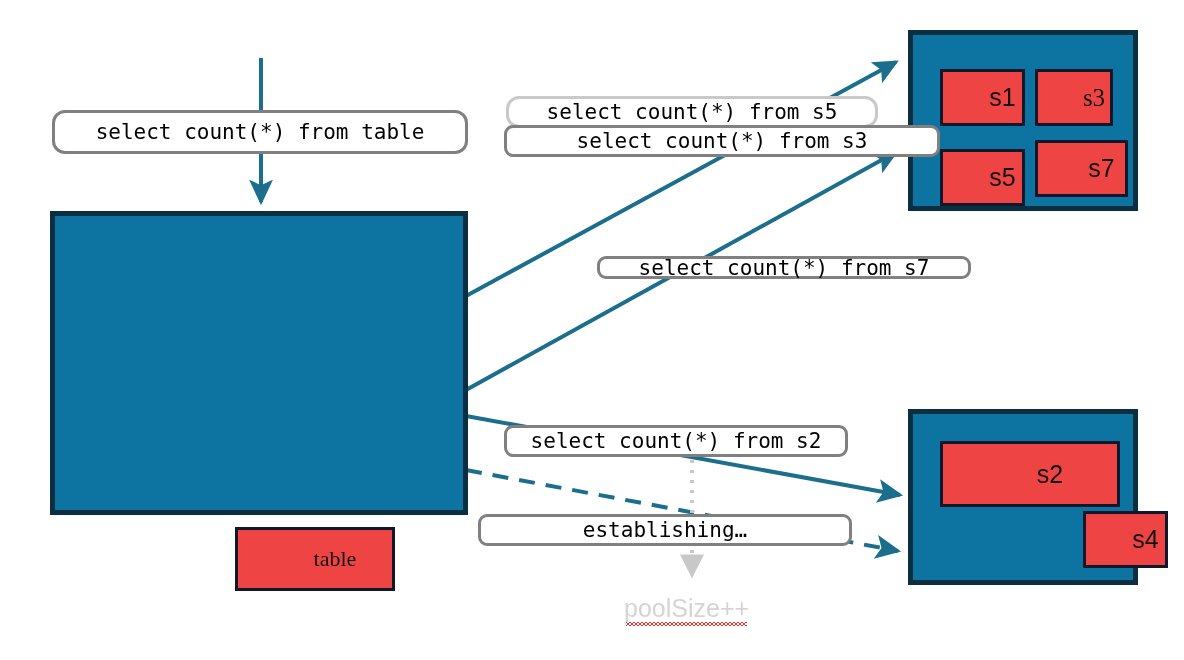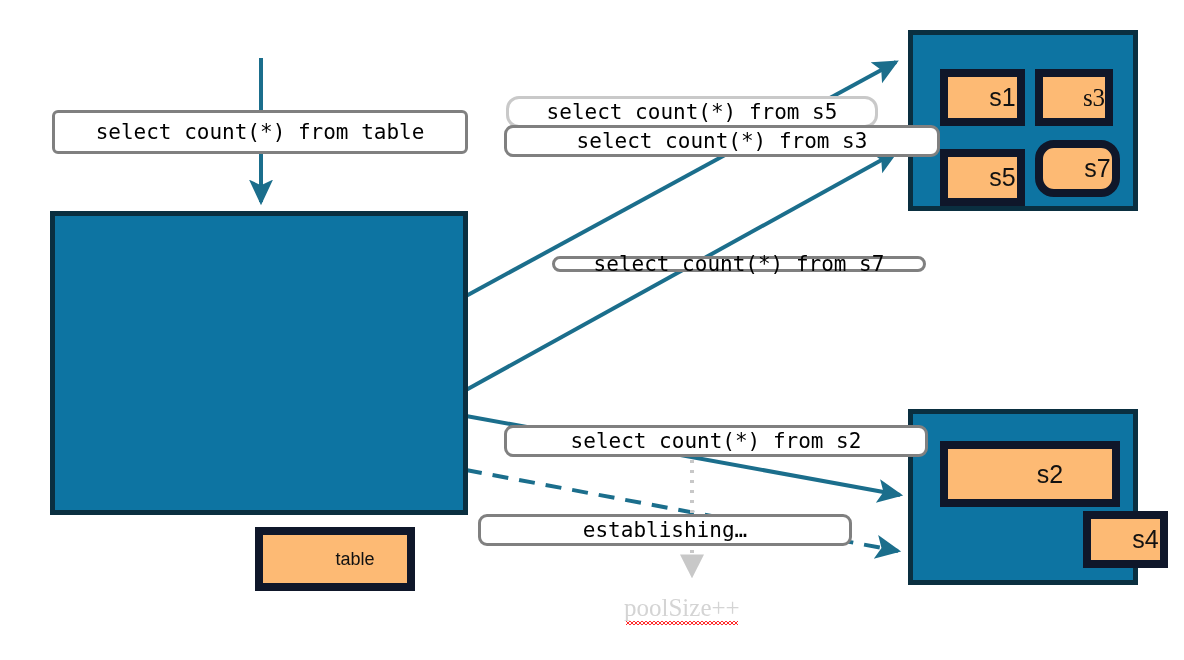--- a/index.html
+++ b/index.html
@@ -31,46 +31,45 @@
     border: 5px solid #0a2f40;
     box-sizing: border-box;
   }
   #pool-main   { left: 50px;  top: 211px; width: 418px; height: 304px; }
   #pool-top    { left: 908px; top: 30px;  width: 230px; height: 181px; }
   #pool-bottom { left: 908px; top: 409px; width: 230px; height: 176px; }
 
   
   .node {
     position: absolute;
-    background: #fdba74;
-    border: 8px solid #0f172a;
+    background: #ef4444;
+    border: 3px solid #0f172a;
     box-sizing: border-box;
     display: flex;
     align-items: center;
     justify-content: center;
     color: #111111;
     font-family: "Liberation Sans", sans-serif;
     font-size: 25px;
     line-height: 1;
     padding-left: 40px;
   }
   .node.mono {
-    font-family: Liberation Sans, sans-serif;
-    font-size: 18px;
-    margin-left: 20px;
+    font-family: Liberation Serif, serif;
+    font-size: 22px;
   }
 
   
   #node-table  { left: 180px; top: 311px; width: 160px; height: 64px; }
 
   
   #node-s1 { left: 27px;  top: 34px;  width: 85px; height: 57px; }
   #node-s3 { left: 122px; top: 34px;  width: 78px; height: 57px; font-family: Liberation Serif, serif; }
   #node-s5 { left: 27px;  top: 105px; width: 85px; height: 57px; margin-top: 9px; }
-  #node-s7 { left: 122px; top: 105px; width: 85px; height: 57px; border-radius: 19px; }
+  #node-s7 { left: 122px; top: 105px; width: 93px; height: 57px; }
 
   
   #node-s2 { left: 27px;  top: 27px;  width: 180px; height: 66px; }
   #node-s6 { left: 27px;  top: 97px;  width: 85px;  height: 57px; }
   #node-s4 { left: 122px; top: 97px;  width: 85px;  height: 57px; margin-left: 48px; }
 
   
   .pill {
     position: absolute;
     box-sizing: border-box;
@@ -81,33 +80,33 @@
     align-items: center;
     justify-content: center;
     font-family: "DejaVu Sans Mono", monospace;
     font-size: 21px;
     color: #000000;
     letter-spacing: 0px;
     white-space: nowrap;
   }
   .pill.light { border-color: #c9c9c9; border-radius: 13px; }
 
-  #pill-table        { left: 52px;  top: 110px; width: 416px; height: 44px; border-radius: 6px; }
+  #pill-table        { left: 52px;  top: 110px; width: 416px; height: 44px; border-radius: 13px; }
   #pill-s5           { left: 506px; top: 96px;  width: 372px; height: 32px; }
   #pill-s3           { left: 504px; top: 125px; width: 436px; height: 32px; }
-  #pill-s7           { left: 552px; top: 256px; width: 374px; height: 16px; }
-  #pill-s2           { left: 504px; top: 425px; width: 424px; height: 32px; }
+  #pill-s7           { left: 597px; top: 256px; width: 374px; height: 23px; }
+  #pill-s2           { left: 504px; top: 425px; width: 344px; height: 32px; }
   #pill-establishing { left: 478px; top: 514px; width: 374px; height: 32px; }
 
   
   #poolsize-label {
     position: absolute;
     left: 624px;
     top: 594px;
-    font-family: Liberation Serif, serif;
+    font-family: Liberation Sans, sans-serif;
     font-size: 25px;
     color: #d4d4d4;
     white-space: nowrap;
   }
   #poolsize-label .squiggle {
     position: absolute;
     left: 2px;
     right: 2px;
     bottom: -3px;
     height: 4px;

